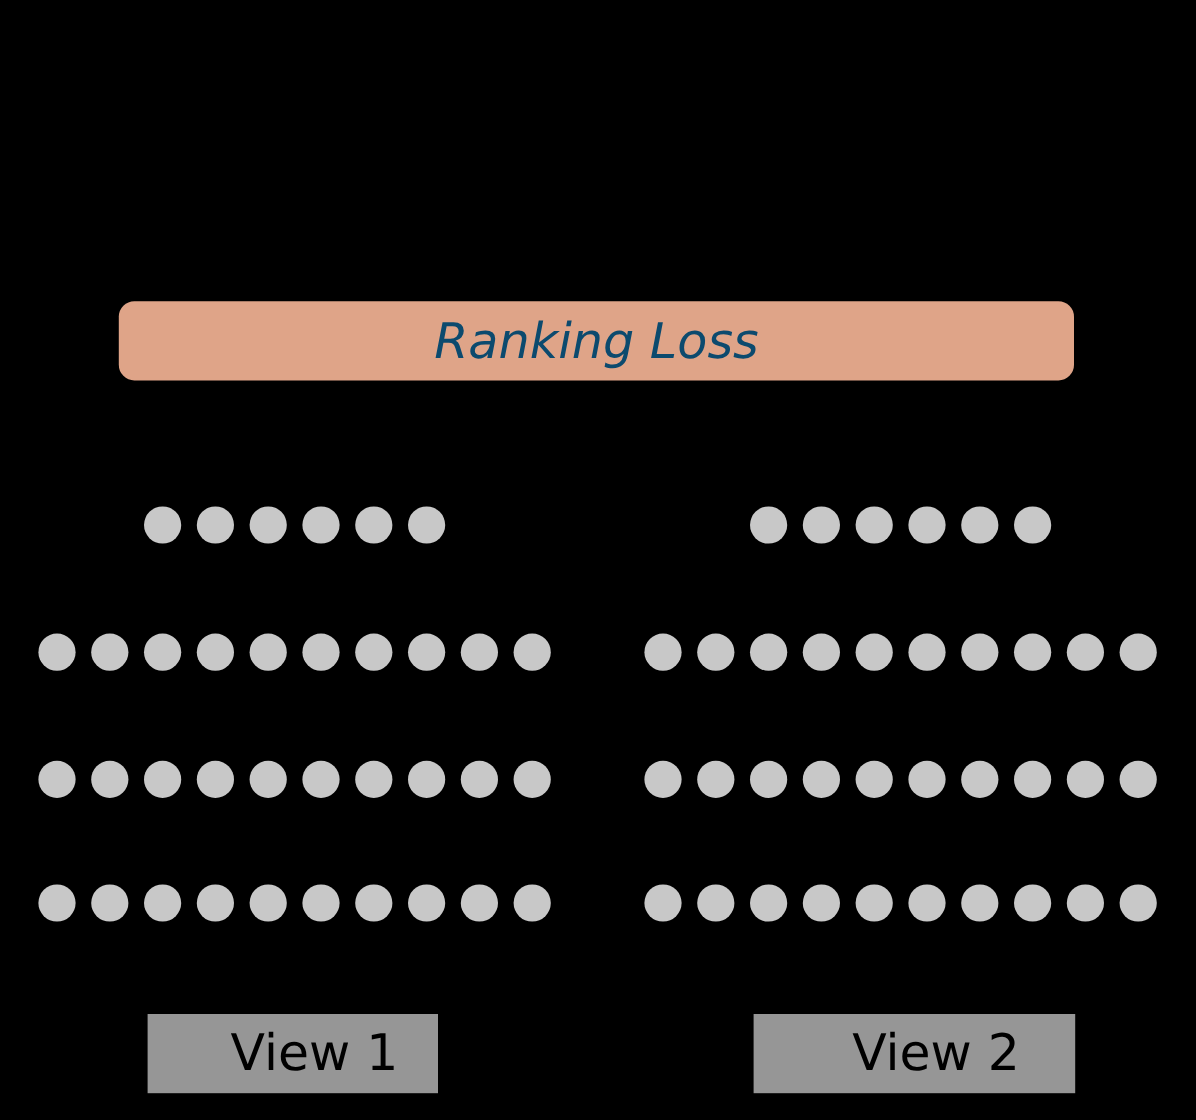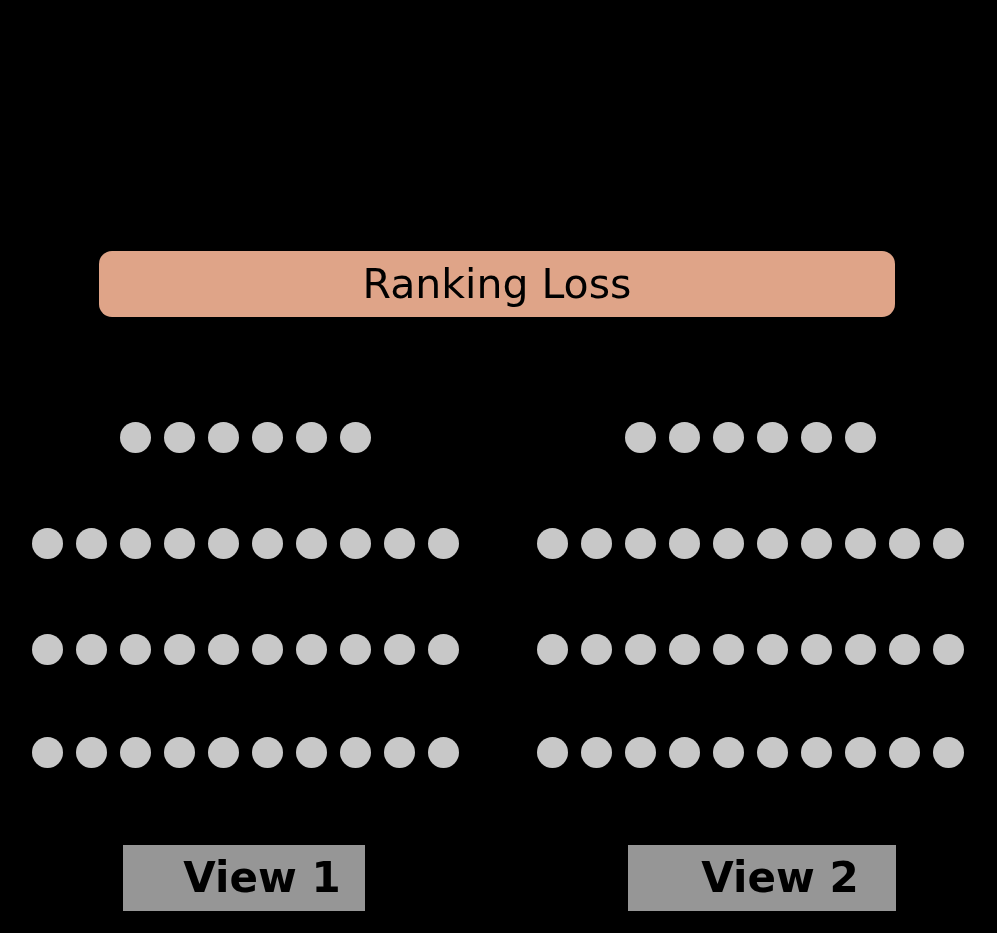--- a/index.html
+++ b/index.html
@@ -26,23 +26,24 @@
     width: 796px;
     height: 66px;
     background: #DFA488;
     border-radius: 13px;
     display: flex;
     align-items: center;
     justify-content: center;
   }
   .loss-banner-label {
     font-family: "DejaVu Sans", sans-serif;
+    font-style: italic;
     font-size: 41px;
     font-weight: 400;
-    color: #000000;
+    color: #0c4a6e;
     letter-spacing: 0px;
     line-height: 1;
     white-space: nowrap;
   }
 
   
   .view-column {
     position: absolute;
     top: 0;
     height: 933px;
@@ -71,21 +72,21 @@
     position: absolute;
     height: 66px;
     background: #969696;
     display: flex;
     align-items: center;
     justify-content: center;
   }
   .view-chip-label {
     font-family: "DejaVu Sans", sans-serif;
     font-size: 42px;
-    font-weight: 700;
+    font-weight: 400;
     color: #000000;
     line-height: 1;
     white-space: nowrap;
     margin-left: 36px;
   }
 </style>
 </head>
 <body>
 
 <div id="canvas">

